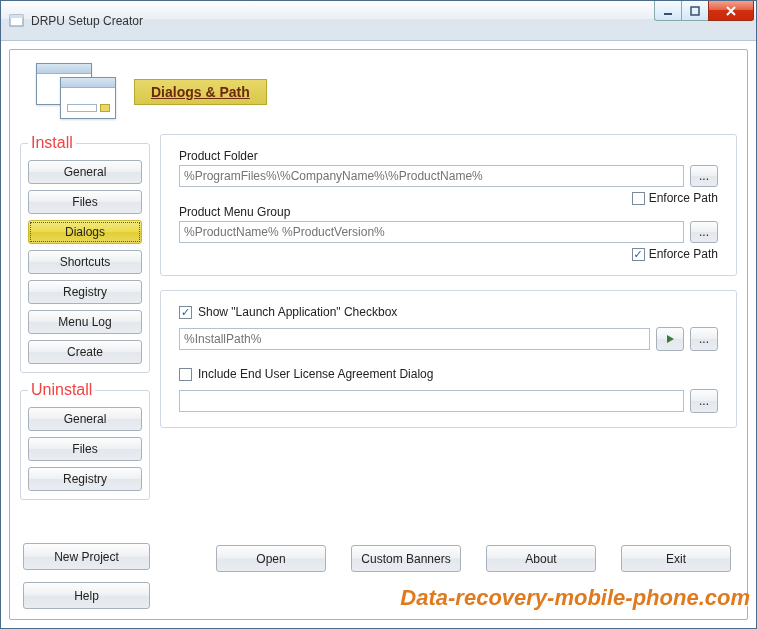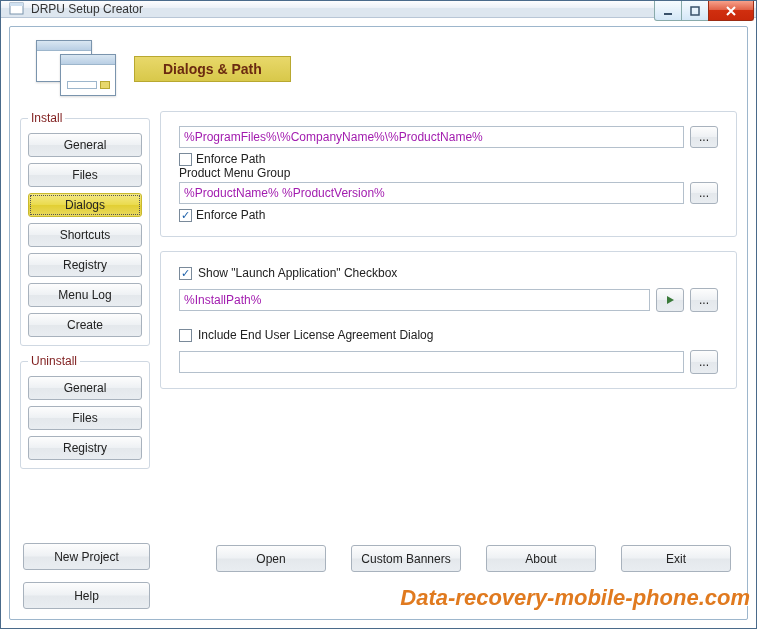--- a/index.html
+++ b/index.html
@@ -5,21 +5,21 @@
   * { box-sizing: border-box; font-family: "Segoe UI", Tahoma, sans-serif; font-size: 12px; }
   body { margin: 0; background: #fff; }
   .window {
     width: 757px; height: 629px;
     border: 1px solid #4a6a8a;
     background: #fff;
     display: flex; flex-direction: column;
     position: relative;
   }
   .titlebar {
-    height: 17px;
+    height: 40px;
     background: linear-gradient(to bottom, #fdfdfe 0%, #ebf0f6 45%, #dde6ef 46%, #dde6ef 100%);
     border-bottom: 1px solid #b8c6d6;
     display: flex; align-items: center;
     padding: 0 0 0 8px;
   }
   .titlebar .icon { width:16px; height:16px; margin-right:6px; }
   .titlebar .title { flex:1; color:#333; }
   .winbtns { display:flex; height:20px; margin-right:2px; align-self:flex-start;}
   .winbtn { width:28px; height:20px; border:1px solid #8aa; border-top:none; background:linear-gradient(to bottom,#f6fbff,#d4e7f7); margin-left:-1px; display:flex; align-items:center; justify-content:center; }
   .winbtn.min { border-bottom-left-radius:3px; }
@@ -35,30 +35,30 @@
     display:flex; flex-direction:column; padding:6px 10px 10px 10px;
     position:relative;
   }
 
   .header-row { display:flex; align-items:center; gap:20px; height:72px; padding-left:16px; }
   .header-icon { width:78px; height:58px; position:relative; }
   .win-shape { position:absolute; background:#fff; border:1px solid #7a94ad; box-shadow:0 1px 2px rgba(0,0,0,0.15); }
   .win-shape .tb { height:10px; background:linear-gradient(to bottom,#d9e6f2,#b9cfe4); border-bottom:1px solid #9db6cc;}
   .header-badge {
     background:linear-gradient(to bottom,#e8d86a,#d8c84a);
-    border:1px solid #b8a830; padding:4px 28px; color:#6b2a10; font-weight:bold; font-size:14px;
+    border:1px solid #b8a830; padding:4px 16px; color:#6b2a10; font-weight:bold; font-size:14px;text-decoration:underline;
   }
 
   .body-row { flex:1; display:flex; gap:10px; margin-top:6px; }
   .left-col { width:130px; display:flex; flex-direction:column; gap:8px; }
 
   fieldset.group {
     border:1px solid #cfd8e2; border-radius:3px; margin:0; padding:8px 7px 8px 7px;
   }
-  fieldset.group legend { color:#7f1d1d; padding:0 3px; font-size:12px; }
+  fieldset.group legend { color:#ef4444; padding:0 3px; font-size:16px; }
 
   .navbtn, .actbtn, .dotsbtn, .footbtn {
     background:linear-gradient(to bottom,#fdfdfd,#eef1f4 48%,#e4e8ec 52%,#e9edf1);
     border:1px solid #a8b2bd; border-radius:3px; color:#222;
     height:24px; display:flex; align-items:center; justify-content:center;
     cursor:default;
   }
   .navbtn { width:100%; margin-bottom:6px; }
   .navbtn:last-child { margin-bottom:0; }
   .navbtn.selected {
@@ -72,23 +72,23 @@
   .right-col { flex:1; display:flex; flex-direction:column; gap:14px; }
 
   fieldset.section {
     border:1px solid #cfd8e2; border-radius:3px; margin:0; padding:14px 18px 14px 18px;
   }
 
   .field-label { color:#222; margin-bottom:2px; }
   .row { display:flex; align-items:center; gap:6px; }
   input.text {
     flex:1; height:22px; border:1px solid #b4c0cc; background:#fff; padding:0 4px;
-    color:#a21caf;
-  }
-  .enforce-row { display:flex; align-items:center; gap:4px; margin-top:4px; color:#222; }
+    color:#737373;
+  }
+  .enforce-row { display:flex; justify-content:flex-end; align-items:center; gap:4px; margin-top:4px; color:#222; }
   .chk { width:13px; height:13px; border:1px solid #7a8a9a; background:#fff; display:inline-flex; align-items:center; justify-content:center; }
   .chk.checked::after { content:"✓"; color:#1a5ea8; font-size:11px; line-height:1; }
   .chk-row { display:flex; align-items:center; gap:6px; color:#222; }
 
   .spacer8 { height:8px; }
 
   .footer {
     display:flex; gap:5px; align-items:flex-start; margin-top:8px;
   }
   .footer-left { width:130px; display:flex; flex-direction:column; gap:6px; padding-left:3px;}
@@ -190,20 +190,21 @@
             <div class="navbtn">
                 <span>Registry</span>
               </div>
           </fieldset>
 
         </div>
 
         <div class="right-col">
 
           <fieldset class="section">
+            <div class="field-label">Product Folder</div>
             <div class="row">
               <input class="text" value="%ProgramFiles%\%CompanyName%\%ProductName%" style="">
               <div class="dotsbtn">...</div>
             </div>
             <div class="enforce-row">
               <span class="chk"></span>
               <span>Enforce Path</span>
             </div>
 
             <div class="field-label">Product Menu Group</div>

